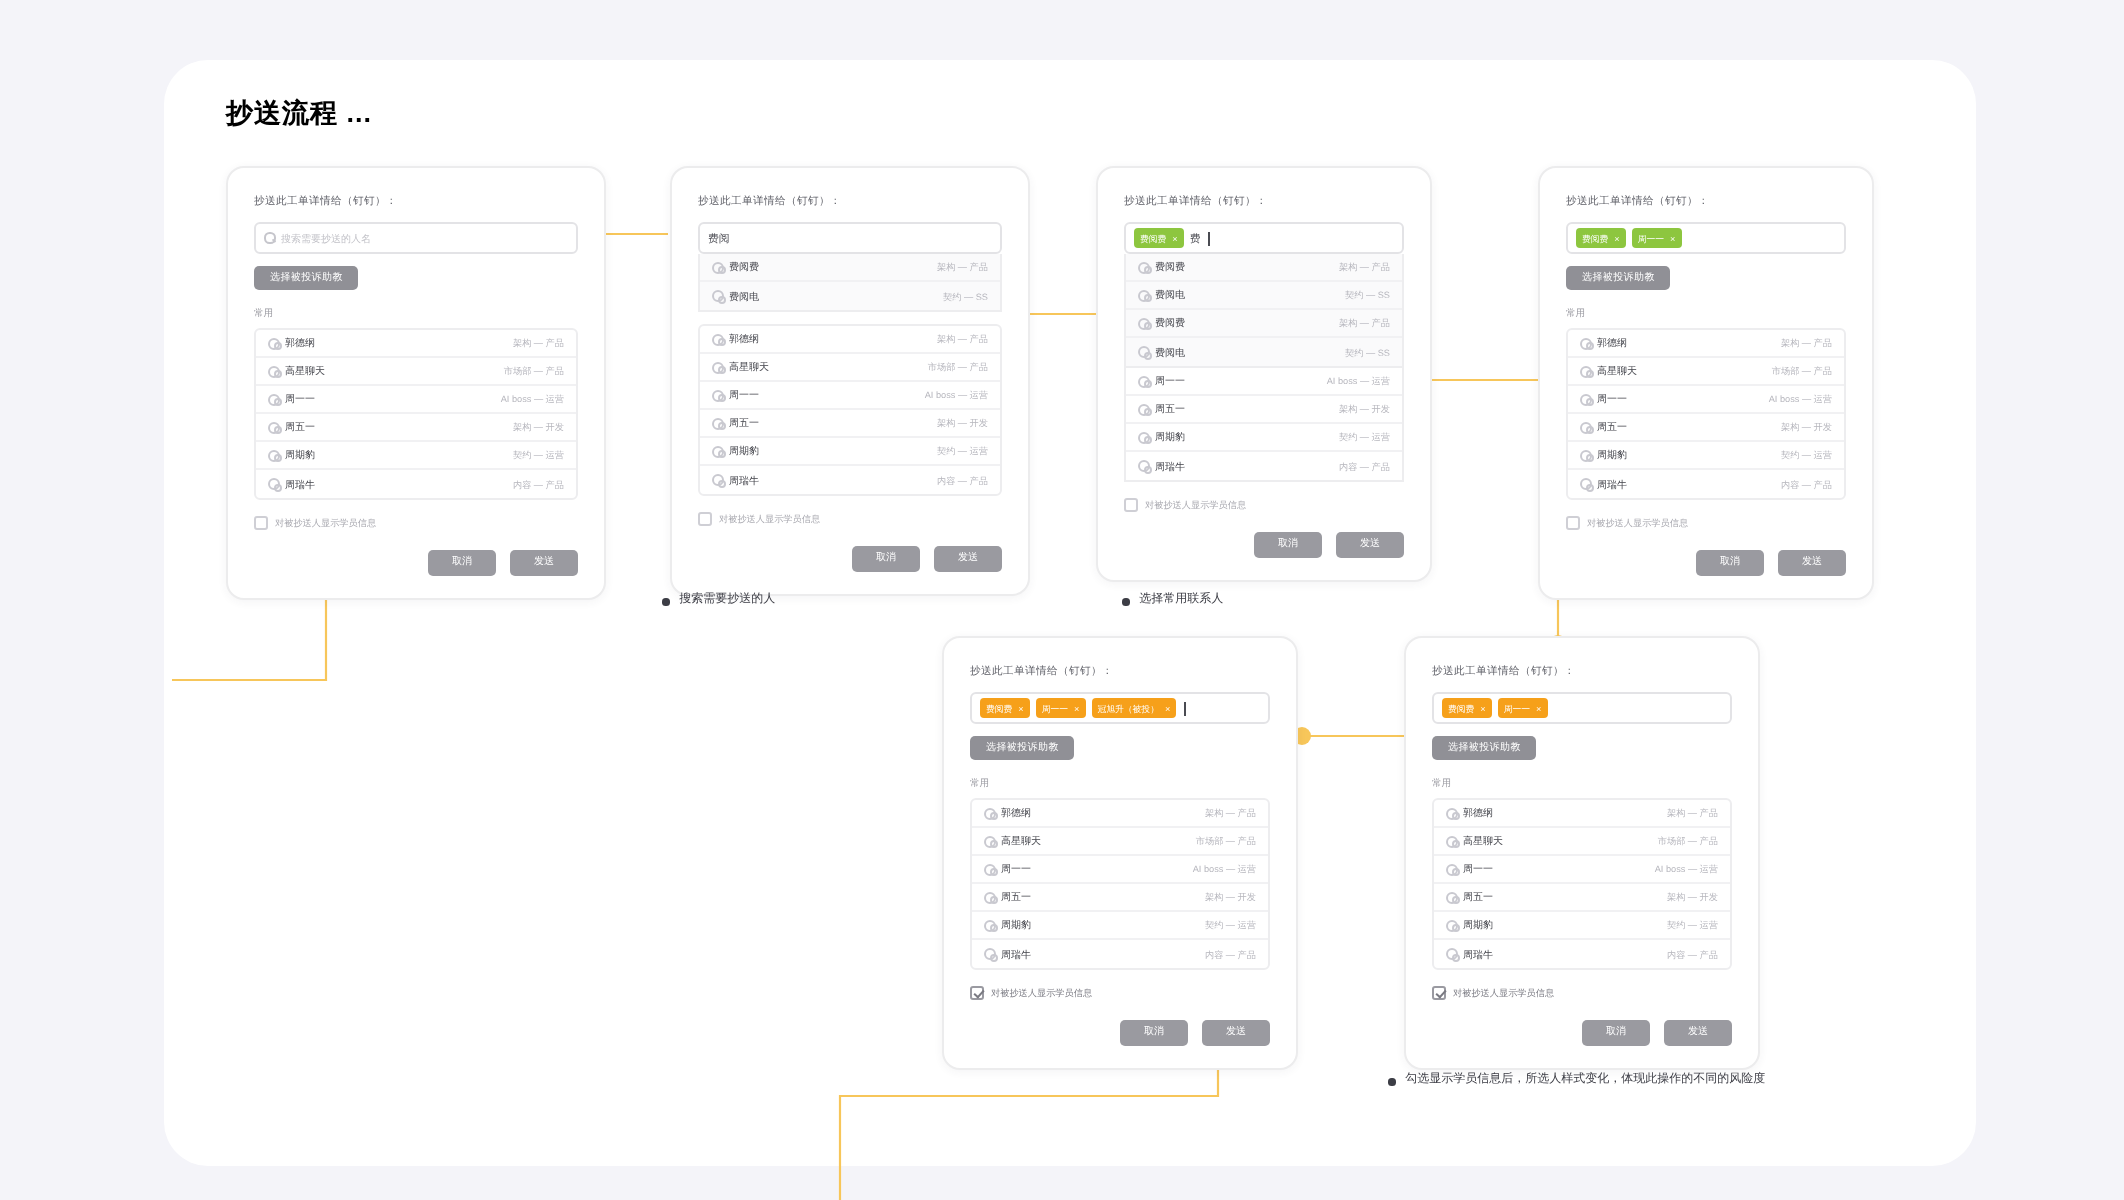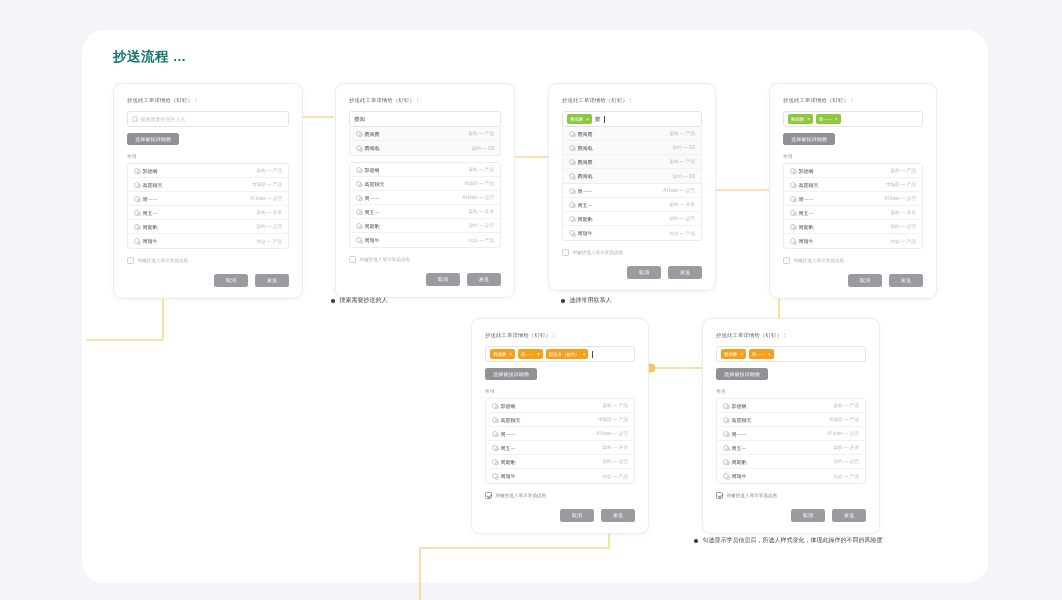--- a/index.html
+++ b/index.html
@@ -17,21 +17,21 @@
     width: 906px; height: 553px;
     background: #ffffff;
     border-radius: 22px;
   }
 
   .board-title {
     position: absolute;
     left: 113px; top: 48px;
     font-size: 13.5px;
     font-weight: bold;
-    color: #0f766e;
+    color: #000000;
     letter-spacing: .5px;
   }
 
   
   .wires { position: absolute; left: 0; top: 0; width: 1062px; height: 600px; pointer-events: none; }
 
   .dot {
     position: absolute;
     width: 9px; height: 9px;
     border-radius: 50%;

